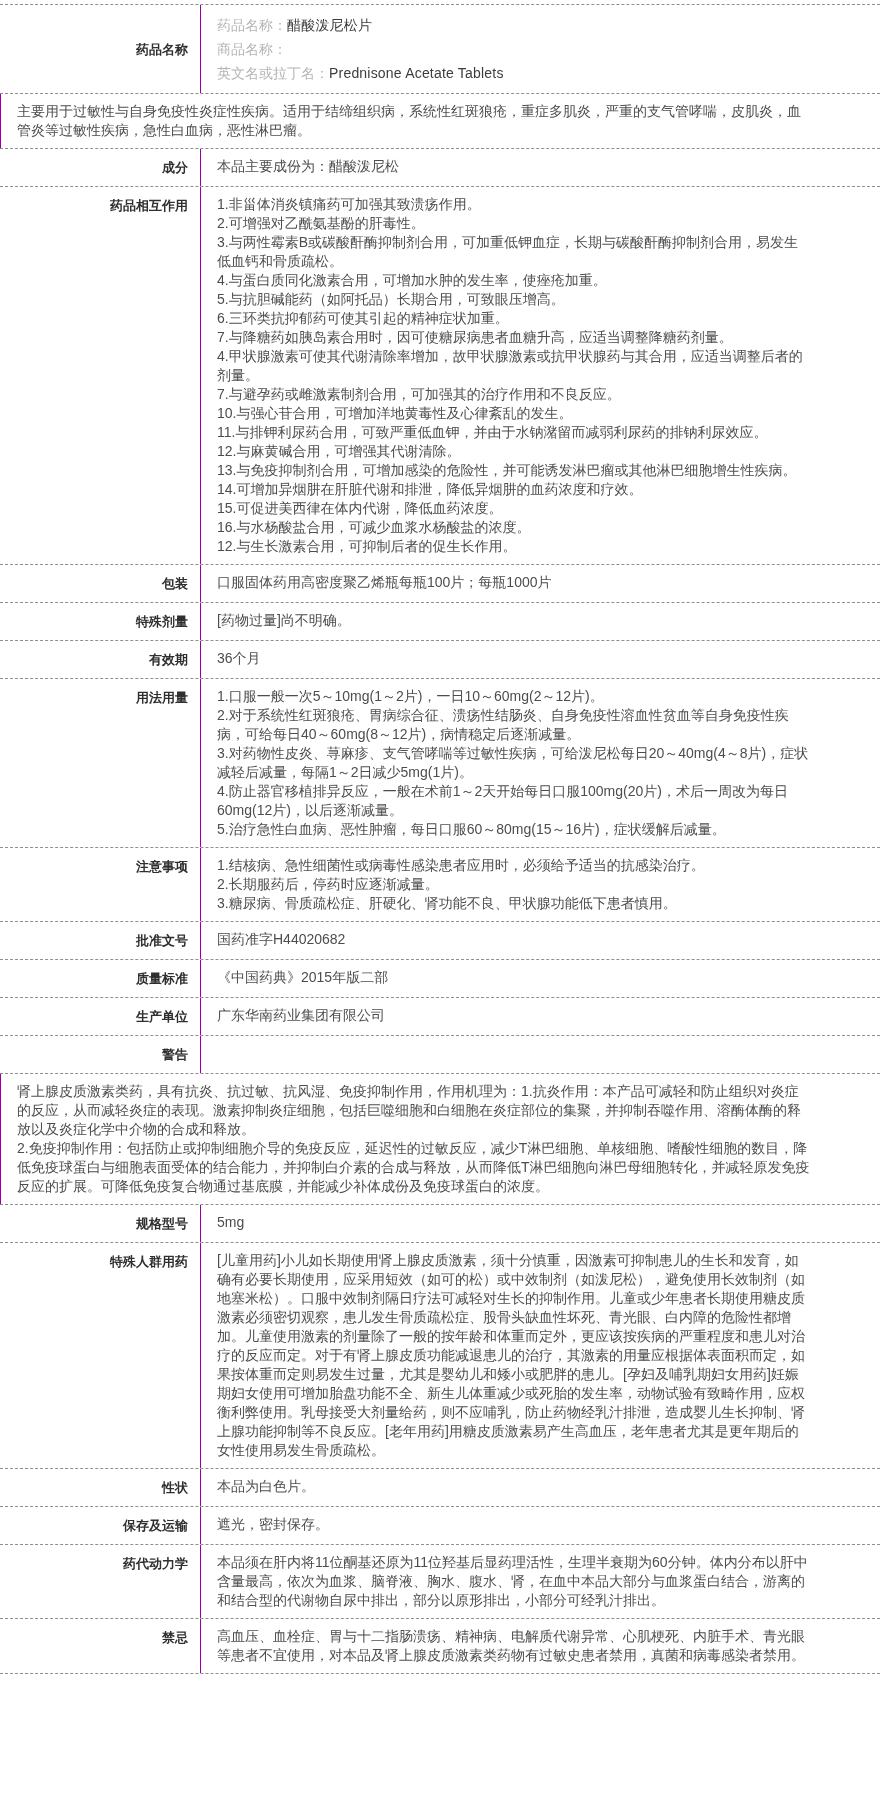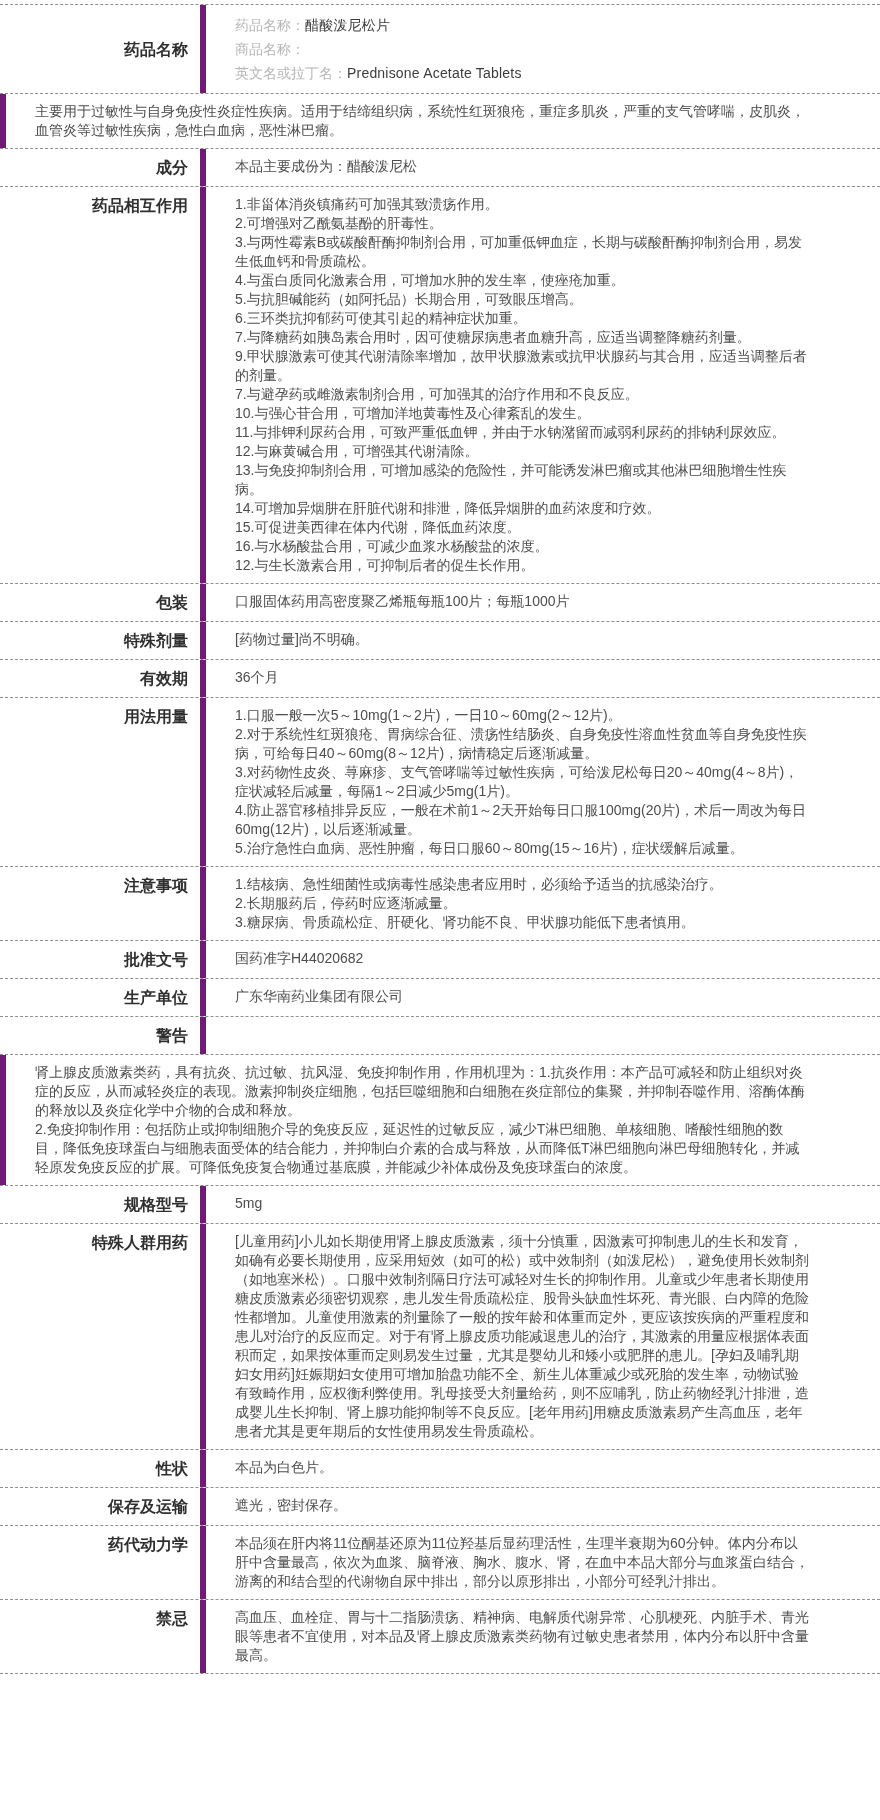--- a/index.html
+++ b/index.html
@@ -20,32 +20,32 @@
   .label-cell{
     flex:0 0 200px;
     width:200px;
     box-sizing:border-box;
     padding:8px 12px 8px 0;
     display:flex;
     justify-content:flex-end;
     align-items:flex-start;
   }
   .label-cell .label{
-    font-size:16px;
+    font-size:13px;
     font-weight:bold;
     color:#2f2f2f;
     line-height:21px;
     white-space:nowrap;
   }
   .center-label .label-cell{align-items:center;}
   .content-cell{
     flex:1 1 auto;
     box-sizing:border-box;
-    border-left:6px solid #701a75;
-    padding:8px 70px 8px 29px;
+    border-left:1px solid #701a75;
+    padding:8px 70px 8px 16px;
     font-size:14px;
     color:#4d4d4d;
     line-height:19px;
     min-height:19px;
   }
   .content-cell p{margin:0;}
   .row-drug-name .content-cell{line-height:24px;}
   .row-drug-name .key{color:#b5b5b5;}
   .row-drug-name .val{color:#3c3c3c;letter-spacing:0.2px;}
 </style>
@@ -84,21 +84,21 @@
       <span class="label">药品相互作用</span>
     </div>
     <div class="content-cell">
         <p>1.非甾体消炎镇痛药可加强其致溃疡作用。</p>
         <p>2.可增强对乙酰氨基酚的肝毒性。</p>
         <p>3.与两性霉素B或碳酸酐酶抑制剂合用，可加重低钾血症，长期与碳酸酐酶抑制剂合用，易发生低血钙和骨质疏松。</p>
         <p>4.与蛋白质同化激素合用，可增加水肿的发生率，使痤疮加重。</p>
         <p>5.与抗胆碱能药（如阿托品）长期合用，可致眼压增高。</p>
         <p>6.三环类抗抑郁药可使其引起的精神症状加重。</p>
         <p>7.与降糖药如胰岛素合用时，因可使糖尿病患者血糖升高，应适当调整降糖药剂量。</p>
-        <p>9.甲状腺激素可使其代谢清除率增加，故甲状腺激素或抗甲状腺药与其合用，应适当调整后者的剂量。</p>
+        <p>4.甲状腺激素可使其代谢清除率增加，故甲状腺激素或抗甲状腺药与其合用，应适当调整后者的剂量。</p>
         <p>7.与避孕药或雌激素制剂合用，可加强其的治疗作用和不良反应。</p>
         <p>10.与强心苷合用，可增加洋地黄毒性及心律紊乱的发生。</p>
         <p>11.与排钾利尿药合用，可致严重低血钾，并由于水钠潴留而减弱利尿药的排钠利尿效应。</p>
         <p>12.与麻黄碱合用，可增强其代谢清除。</p>
         <p>13.与免疫抑制剂合用，可增加感染的危险性，并可能诱发淋巴瘤或其他淋巴细胞增生性疾病。</p>
         <p>14.可增加异烟肼在肝脏代谢和排泄，降低异烟肼的血药浓度和疗效。</p>
         <p>15.可促进美西律在体内代谢，降低血药浓度。</p>
         <p>16.与水杨酸盐合用，可减少血浆水杨酸盐的浓度。</p>
         <p>12.与生长激素合用，可抑制后者的促生长作用。</p>
       </div>
@@ -157,20 +157,28 @@
 
   <div class="row row-approval-number">
     <div class="label-cell">
       <span class="label">批准文号</span>
     </div>
     <div class="content-cell">
         <p>国药准字H44020682</p>
       </div>
   </div>
 
+  <div class="row row-quality-standard">
+    <div class="label-cell">
+      <span class="label">质量标准</span>
+    </div>
+    <div class="content-cell">
+        <p>《中国药典》2015年版二部</p>
+      </div>
+  </div>
 
   <div class="row row-manufacturer">
     <div class="label-cell">
       <span class="label">生产单位</span>
     </div>
     <div class="content-cell">
         <p>广东华南药业集团有限公司</p>
       </div>
   </div>
 
@@ -231,16 +239,16 @@
     <div class="content-cell">
         <p>本品须在肝内将11位酮基还原为11位羟基后显药理活性，生理半衰期为60分钟。体内分布以肝中含量最高，依次为血浆、脑脊液、胸水、腹水、肾，在血中本品大部分与血浆蛋白结合，游离的和结合型的代谢物自尿中排出，部分以原形排出，小部分可经乳汁排出。</p>
       </div>
   </div>
 
   <div class="row row-contraindications">
     <div class="label-cell">
       <span class="label">禁忌</span>
     </div>
     <div class="content-cell">
-        <p>高血压、血栓症、胃与十二指肠溃疡、精神病、电解质代谢异常、心肌梗死、内脏手术、青光眼等患者不宜使用，对本品及肾上腺皮质激素类药物有过敏史患者禁用，体内分布以肝中含量最高。</p>
+        <p>高血压、血栓症、胃与十二指肠溃疡、精神病、电解质代谢异常、心肌梗死、内脏手术、青光眼等患者不宜使用，对本品及肾上腺皮质激素类药物有过敏史患者禁用，真菌和病毒感染者禁用。</p>
       </div>
   </div>
 </div>
 
 </body></html>

